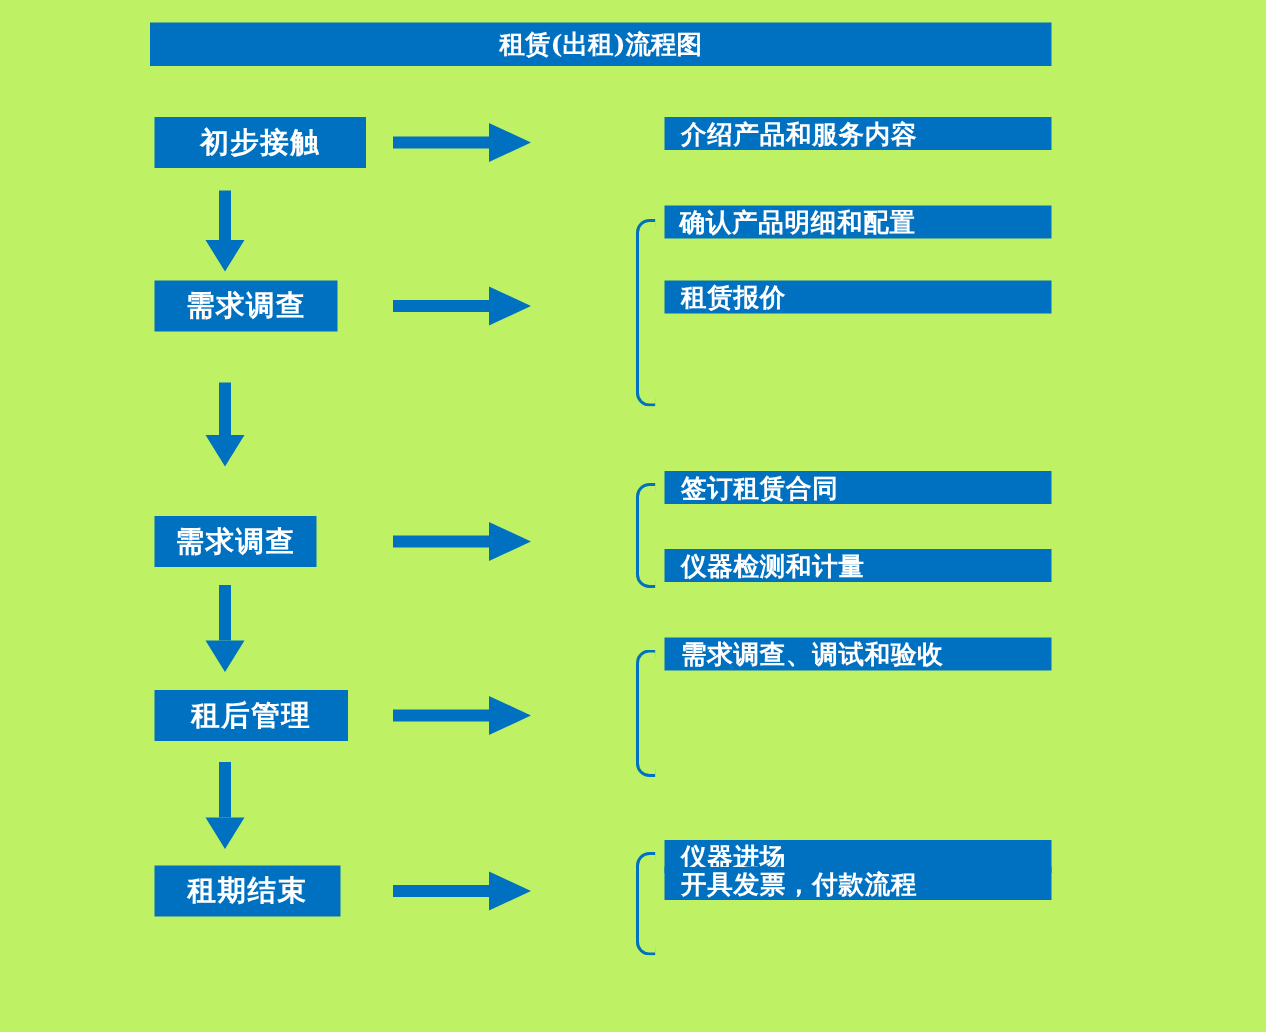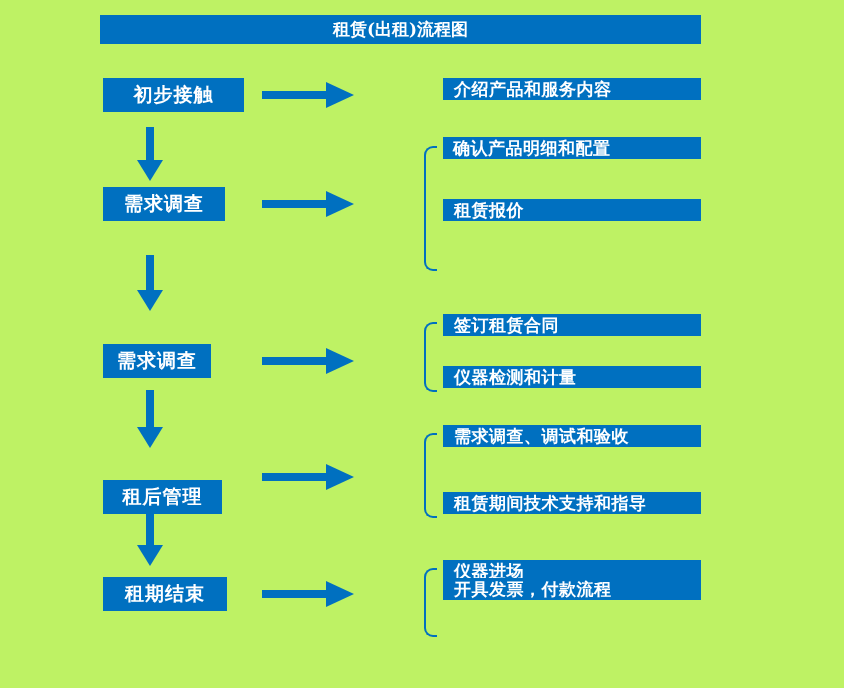--- a/index.html
+++ b/index.html
@@ -85,21 +85,21 @@
 
 <div class="canvas">
 
   <div class="title-bar">
     <span>租赁(出租)流程图</span>
   </div>
 
   <div class="box left-box" style="top:78px; width:141px;">初步接触</div>
   <div class="box left-box" style="top:187px; width:122px;">需求调查</div>
   <div class="box left-box" style="top:344px; width:108px;">需求调查</div>
-  <div class="box left-box" style="top:460px; width:119px;margin-top:20px;">租后管理</div>
+  <div class="box left-box" style="top:460px; width:129px;">租后管理</div>
   <div class="box left-box" style="top:577px; width:124px;">租期结束</div>
 
   <div class="arrow-down" style="top:127px; height:54px;"></div>
   <div class="arrow-down" style="top:255px; height:56px;"></div>
   <div class="arrow-down" style="top:390px; height:58px;"></div>
   <div class="arrow-down" style="top:508px; height:58px;"></div>
 
   <div class="arrow-right" style="left:262px; top:82px;"></div>
   <div class="arrow-right" style="left:262px; top:191px;"></div>
   <div class="arrow-right" style="left:262px; top:348px;"></div>
@@ -107,24 +107,23 @@
   <div class="arrow-right" style="left:262px; top:581px;"></div>
 
   <div class="bracket" style="top:146px; height:125px;"></div>
   <div class="bracket" style="top:322px; height:70px;"></div>
   <div class="bracket" style="top:433px; height:85px;"></div>
   <div class="bracket" style="top:568px; height:69px;"></div>
 
   <div class="box right-box" style="top:78px;">介绍产品和服务内容</div>
 
   <div class="box right-box" style="top:137px;padding-left:10px;">确认产品明细和配置</div>
-  <div class="box right-box" style="top:199px;">租赁报价</div>
+  <div class="box right-box" style="top:187px;">租赁报价</div>
 
   <div class="box right-box" style="top:314px;">签订租赁合同</div>
   <div class="box right-box" style="top:366px;">仪器检测和计量</div>
 
   <div class="box right-box" style="top:425px;">需求调查、调试和验收</div>
-  <div class="box right-box" style="top:492px;">租赁期间技术支持和指导</div>
 
   <div class="box right-box" style="top:560px;">仪器进场</div>
   <div class="box right-box" style="top:578px;">开具发票，付款流程</div>
 
 </div>
 
 </body></html>

